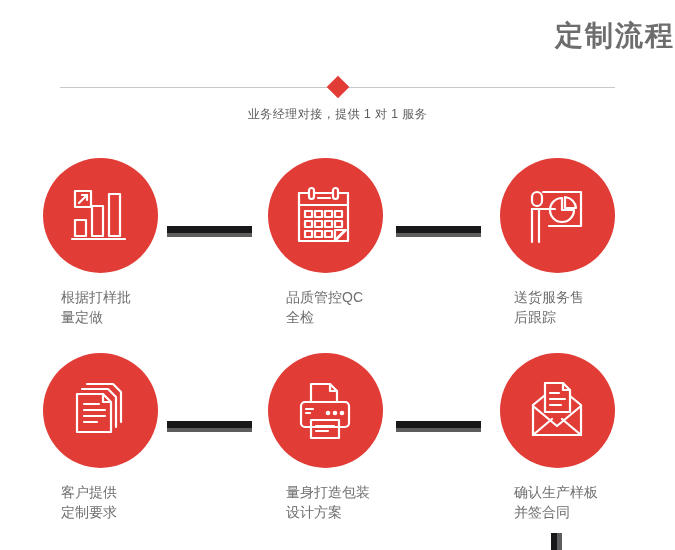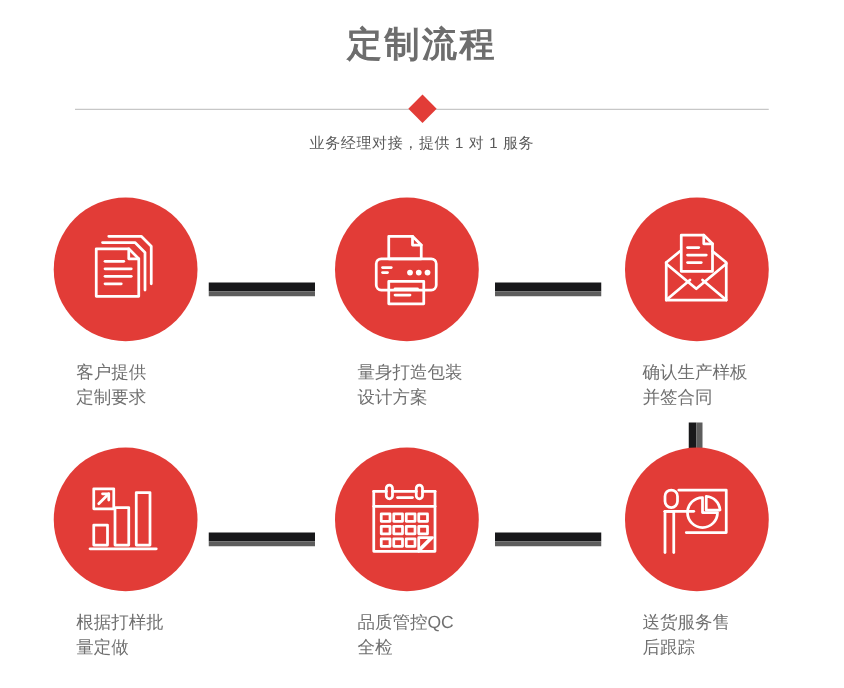--- a/index.html
+++ b/index.html
@@ -8,21 +8,21 @@
     background:#ffffff;
     font-family:"Liberation Sans","DejaVu Sans",sans-serif;
     overflow:hidden;
     position:relative;
   }
   .page{position:relative;width:675px;height:550px;}
 
   
   .header{position:absolute;left:0;top:0;width:675px;}
   .page-title{
-    text-align:center;
+    text-align:right;
     font-size:28px;
     font-weight:bold;
     color:#6d6d6d;
     letter-spacing:2px;
     line-height:1;
     margin-top:22px;
   }
   .divider-wrap{
     position:relative;
     margin-top:26px;
@@ -117,101 +117,20 @@
 
     <div class="divider-wrap">
       <div class="divider-line"></div>
       <div class="divider-diamond"></div>
     </div>
 
     <div class="subtitle">业务经理对接，提供 1 对 1 服务</div>
   </div>
 
   <div class="flow">
-
-    <div class="row">
-
-      <div class="node n1">
-        <div class="circle">
-          <span>
-            <svg width="62" height="62" viewBox="0 0 62 62" fill="none" stroke="#ffffff" stroke-width="2.2" stroke-linejoin="round" stroke-linecap="round">
-              <path d="M8 14 h26 l8 8 v30 h-34 z"></path>
-              <path d="M13 9 h26 l8 8 v30"></path>
-              <path d="M18 4 h26 l8 8 v30"></path>
-              <path d="M34 14 v8 h8"></path>
-              <line x1="15" y1="24" x2="30" y2="24"></line>
-              <line x1="15" y1="30" x2="36" y2="30"></line>
-              <line x1="15" y1="36" x2="36" y2="36"></line>
-              <line x1="15" y1="42" x2="28" y2="42"></line>
-            </svg>
-          </span>
-        </div>
-        <div class="node-label">客户提供
-定制要求</div>
-      </div>
-
-      <div class="conn-h c1">
-        <div class="bar-top"></div>
-        <div class="bar-bot"></div>
-      </div>
-
-      <div class="node n2">
-        <div class="circle">
-          <span>
-            <svg width="64" height="62" viewBox="0 0 64 62" fill="none" stroke="#ffffff" stroke-width="2.2" stroke-linejoin="round" stroke-linecap="round">
-              <path d="M18 4 h19 l7 7 v11 h-26 z"></path>
-              <path d="M37 4 v7 h7"></path>
-              <path d="M12 22 h40 a4 4 0 0 1 4 4 v17 a4 4 0 0 1 -4 4 h-40 a4 4 0 0 1 -4 -4 v-17 a4 4 0 0 1 4 -4 z"></path>
-              <line x1="13" y1="29" x2="20" y2="29"></line>
-              <line x1="13" y1="33" x2="17" y2="33"></line>
-              <circle cx="35" cy="33" r="2.3" fill="#ffffff" stroke="none"></circle>
-              <circle cx="42" cy="33" r="2.3" fill="#ffffff" stroke="none"></circle>
-              <circle cx="49" cy="33" r="2.3" fill="#ffffff" stroke="none"></circle>
-              <rect x="18" y="40" width="28" height="18"></rect>
-              <line x1="23" y1="46" x2="41" y2="46"></line>
-              <line x1="23" y1="51" x2="35" y2="51"></line>
-            </svg>
-          </span>
-        </div>
-        <div class="node-label">量身打造包装
-设计方案</div>
-      </div>
-
-      <div class="conn-h c2">
-        <div class="bar-top"></div>
-        <div class="bar-bot"></div>
-      </div>
-
-      <div class="node n3">
-        <div class="circle">
-          <span>
-            <svg width="64" height="60" viewBox="0 0 64 60" fill="none" stroke="#ffffff" stroke-width="2.2" stroke-linejoin="round" stroke-linecap="round">
-              <path d="M20 2 h18 l7 7 v22 h-25 z"></path>
-              <path d="M38 2 v7 h7"></path>
-              <line x1="25" y1="12" x2="34" y2="12"></line>
-              <line x1="25" y1="18" x2="40" y2="18"></line>
-              <line x1="25" y1="24" x2="36" y2="24"></line>
-              <path d="M8 24 v30 h48 v-30 l-11 -9"></path>
-              <path d="M8 24 l11 -9"></path>
-              <path d="M8 25 l24 20 l24 -20"></path>
-              <path d="M8 54 l19 -16"></path>
-              <path d="M56 54 l-19 -16"></path>
-            </svg>
-          </span>
-        </div>
-        <div class="node-label">确认生产样板
-并签合同</div>
-      </div>
-
-      <div class="conn-v v1">
-        <div class="bar-left"></div>
-        <div class="bar-right"></div>
-      </div>
-
-    </div>
 
     <div class="row row2">
 
       <div class="node n1">
         <div class="circle">
           <span>
             <svg width="62" height="58" viewBox="0 0 62 58" fill="none" stroke="#ffffff" stroke-width="2.2" stroke-linejoin="round" stroke-linecap="round">
               <rect x="6" y="4" width="16" height="16"></rect>
               <path d="M10 16 l8 -8"></path>
               <path d="M13 8 h5 v5"></path>
@@ -282,14 +201,95 @@
               <path d="M40 11 a12 12 0 0 1 11 11 h-11 z"></path>
             </svg>
           </span>
         </div>
         <div class="node-label">送货服务售
 后跟踪</div>
       </div>
 
     </div>
 
+    <div class="row">
+
+      <div class="node n1">
+        <div class="circle">
+          <span>
+            <svg width="62" height="62" viewBox="0 0 62 62" fill="none" stroke="#ffffff" stroke-width="2.2" stroke-linejoin="round" stroke-linecap="round">
+              <path d="M8 14 h26 l8 8 v30 h-34 z"></path>
+              <path d="M13 9 h26 l8 8 v30"></path>
+              <path d="M18 4 h26 l8 8 v30"></path>
+              <path d="M34 14 v8 h8"></path>
+              <line x1="15" y1="24" x2="30" y2="24"></line>
+              <line x1="15" y1="30" x2="36" y2="30"></line>
+              <line x1="15" y1="36" x2="36" y2="36"></line>
+              <line x1="15" y1="42" x2="28" y2="42"></line>
+            </svg>
+          </span>
+        </div>
+        <div class="node-label">客户提供
+定制要求</div>
+      </div>
+
+      <div class="conn-h c1">
+        <div class="bar-top"></div>
+        <div class="bar-bot"></div>
+      </div>
+
+      <div class="node n2">
+        <div class="circle">
+          <span>
+            <svg width="64" height="62" viewBox="0 0 64 62" fill="none" stroke="#ffffff" stroke-width="2.2" stroke-linejoin="round" stroke-linecap="round">
+              <path d="M18 4 h19 l7 7 v11 h-26 z"></path>
+              <path d="M37 4 v7 h7"></path>
+              <path d="M12 22 h40 a4 4 0 0 1 4 4 v17 a4 4 0 0 1 -4 4 h-40 a4 4 0 0 1 -4 -4 v-17 a4 4 0 0 1 4 -4 z"></path>
+              <line x1="13" y1="29" x2="20" y2="29"></line>
+              <line x1="13" y1="33" x2="17" y2="33"></line>
+              <circle cx="35" cy="33" r="2.3" fill="#ffffff" stroke="none"></circle>
+              <circle cx="42" cy="33" r="2.3" fill="#ffffff" stroke="none"></circle>
+              <circle cx="49" cy="33" r="2.3" fill="#ffffff" stroke="none"></circle>
+              <rect x="18" y="40" width="28" height="18"></rect>
+              <line x1="23" y1="46" x2="41" y2="46"></line>
+              <line x1="23" y1="51" x2="35" y2="51"></line>
+            </svg>
+          </span>
+        </div>
+        <div class="node-label">量身打造包装
+设计方案</div>
+      </div>
+
+      <div class="conn-h c2">
+        <div class="bar-top"></div>
+        <div class="bar-bot"></div>
+      </div>
+
+      <div class="node n3">
+        <div class="circle">
+          <span>
+            <svg width="64" height="60" viewBox="0 0 64 60" fill="none" stroke="#ffffff" stroke-width="2.2" stroke-linejoin="round" stroke-linecap="round">
+              <path d="M20 2 h18 l7 7 v22 h-25 z"></path>
+              <path d="M38 2 v7 h7"></path>
+              <line x1="25" y1="12" x2="34" y2="12"></line>
+              <line x1="25" y1="18" x2="40" y2="18"></line>
+              <line x1="25" y1="24" x2="36" y2="24"></line>
+              <path d="M8 24 v30 h48 v-30 l-11 -9"></path>
+              <path d="M8 24 l11 -9"></path>
+              <path d="M8 25 l24 20 l24 -20"></path>
+              <path d="M8 54 l19 -16"></path>
+              <path d="M56 54 l-19 -16"></path>
+            </svg>
+          </span>
+        </div>
+        <div class="node-label">确认生产样板
+并签合同</div>
+      </div>
+
+      <div class="conn-v v1">
+        <div class="bar-left"></div>
+        <div class="bar-right"></div>
+      </div>
+
+    </div>
+
   </div>
 </div>
 
 </body></html>

